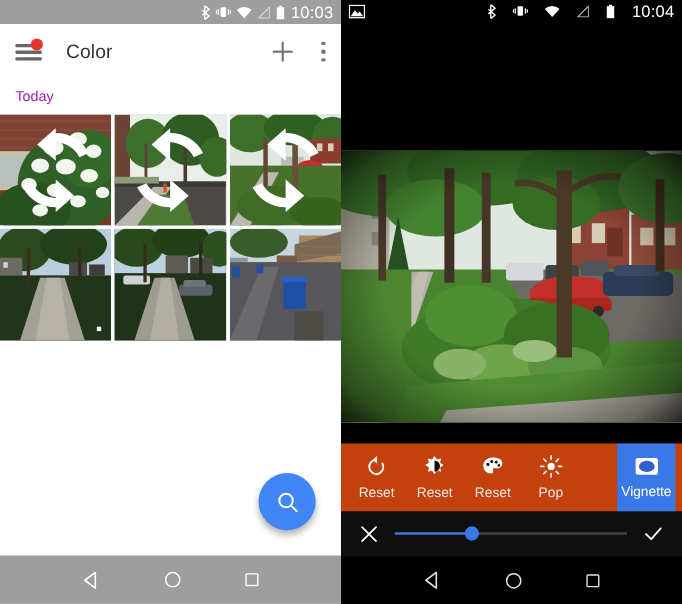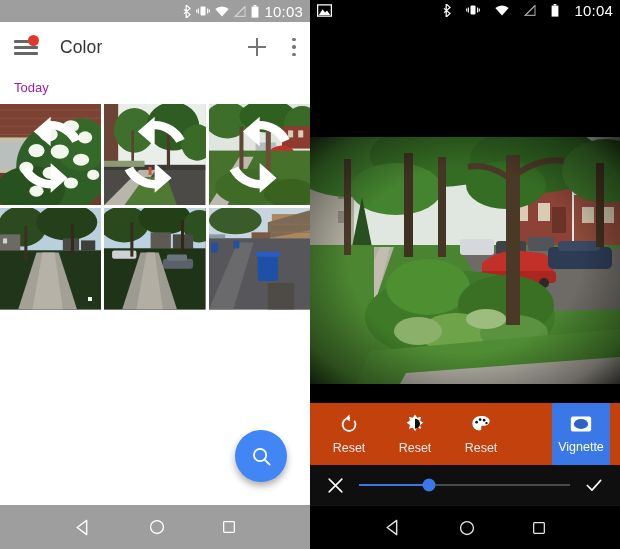--- a/index.html
+++ b/index.html
@@ -443,20 +443,29 @@
         <svg width="22" height="22" viewBox="0 0 24 24">
             <path d="M12 3.2 C6.4 3.2 2.6 6.8 2.6 11.4 c0 4.4 3.4 7.6 7.6 7.6 1.6 0 2.2-1 2.2-1.9 0-.6-.4-1-.4-1.7 0-.9.8-1.5 1.8-1.5h2.2c3 0 5.4-2.2 5.4-5.1 0-3.4-3.6-5.6-9.4-5.6z" fill="#fff"></path>
             <circle cx="7.2" cy="10" r="1.5" fill="#0f0f0f"></circle>
             <circle cx="11" cy="7.2" r="1.5" fill="#0f0f0f"></circle>
             <circle cx="15.4" cy="7.8" r="1.4" fill="#0f0f0f"></circle>
             <circle cx="18" cy="11" r="1.3" fill="#0f0f0f"></circle>
           </svg>
         <span class="tool-label">Reset</span>
       </div>
 
+      <div class="tool">
+        <svg width="22" height="22" viewBox="0 0 24 24">
+            <circle cx="12" cy="12" r="3.6" fill="#fff"></circle>
+            <g stroke="#fff" stroke-width="1.6" stroke-linecap="round">
+              <path d="M12 1.6v3.2M12 19.2v3.2M1.6 12h3.2M19.2 12h3.2M4.7 4.7l2.3 2.3M17 17l2.3 2.3M19.3 4.7L17 7M7 17l-2.3 2.3"></path>
+            </g>
+          </svg>
+        <span class="tool-label">Pop</span>
+      </div>
 
       <div class="tool active">
         <svg width="22" height="20" viewBox="0 0 26 20">
             <rect x="1" y="1" width="24" height="18" rx="2.4" fill="#fff"></rect>
             <ellipse cx="13" cy="10" rx="8.4" ry="6" fill="#2f62c4"></ellipse>
           </svg>
         <span class="tool-label">Vignette</span>
       </div>
     </div>
 

